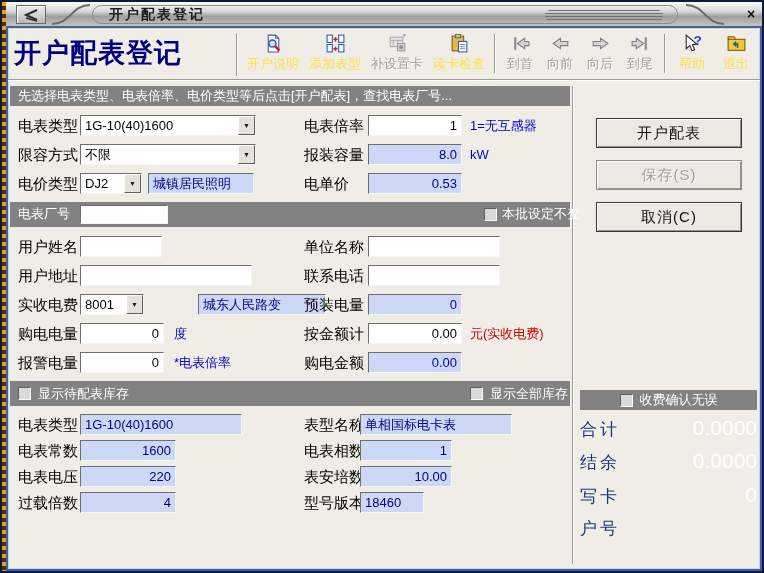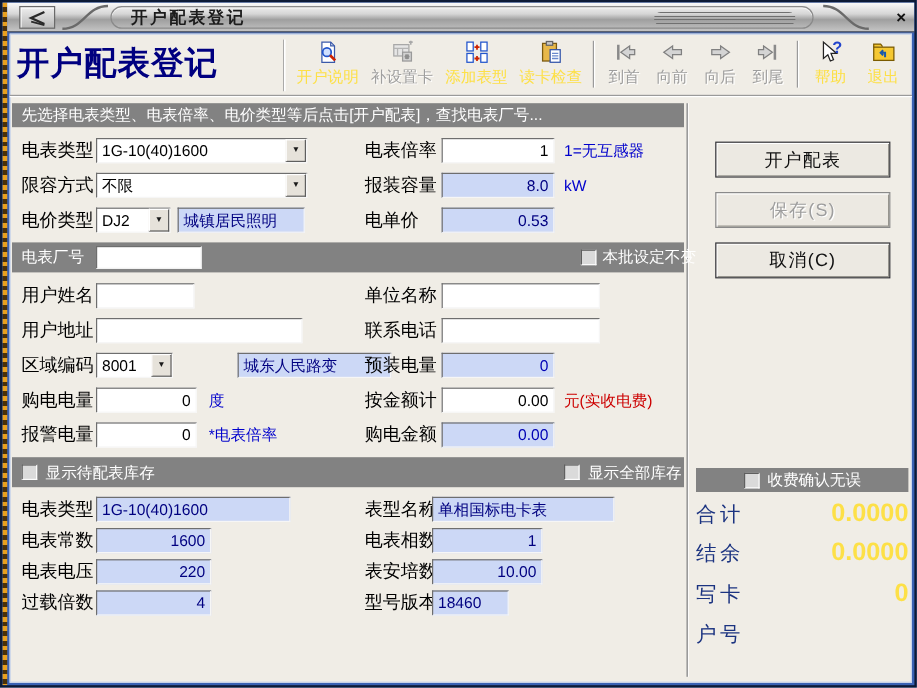--- a/index.html
+++ b/index.html
@@ -60,21 +60,21 @@
   .hint-r { font-size:13px; color:#cc0000; height:21px; line-height:21px; white-space:nowrap; }
   .cb { width:13px; height:13px; background:#dadada; border:1px solid; border-color:#5f5f5f #fbfbfb #fbfbfb #5f5f5f; }
   
   .btn { width:146px; height:30px; background:#ece9e2; border:1px solid #35353a;
     box-shadow:inset 1px 1px 0 #ffffff, inset -1px -1px 0 #97958e; font-size:15px; color:#101010;
     display:flex; align-items:center; justify-content:center; letter-spacing:1px; }
   .btn.disabled { color:#9e9e9e; text-shadow:1px 1px 0 #ffffff; border-color:#8a8a8a; }
   .confirm-bar { left:578px; top:388px; width:177px; height:20px; display:flex; align-items:center; justify-content:center; gap:7px; }
   .trow { left:578px; width:177px; height:32px; display:flex; align-items:baseline; justify-content:space-between; }
   .trow .tl { font-size:17px; color:#1b3380; letter-spacing:3px; }
-  .trow .tv { font-size:21px; font-weight:bold; color:#fde047; }
+  .trow .tv { font-size:21px; font-weight:normal; color:#ffffff; }
 </style>
 </head>
 <body>
 
 <div class="window">
   <div class="abs edge-dash"></div>
 
   <div class="abs titlebar">
     <div class="abs app-icon">
       <svg width="20" height="14" viewBox="0 0 20 14">
@@ -103,45 +103,45 @@
       <span class="ticon">
         <svg width="21" height="21" viewBox="0 0 20 20">
           <path d="M5 2 h7 l3 3 v13 H5 z" fill="#ffffff" stroke="#3a5aaa"></path>
           <path d="M12 2 v3 h3" fill="none" stroke="#3a5aaa"></path>
           <circle cx="9" cy="10" r="3.4" fill="#cfe0ff" stroke="#2255cc" stroke-width="1.4"></circle>
           <path d="M11.5 12.5 L15.5 16.5" stroke="#cc2200" stroke-width="2.2"></path>
         </svg>
       </span>
       <span class="tlabel">开户说明</span>
     </div>
-    <div class="tbtn w62 disabled">
-      <span class="ticon">
-        <svg width="21" height="21" viewBox="0 0 20 20">
-          <rect x="3" y="4" width="12" height="9" fill="#e6e6e6" stroke="#a8a8a8"></rect>
-          <path d="M3 7 h12 M6 7 v6 M10 7 v6" stroke="#b4b4b4"></path>
-          <rect x="10" y="10" width="7" height="7" fill="#d2d2d2" stroke="#9a9a9a"></rect>
-          <path d="M13.5 11.5 v4 M11.5 13.5 h4 M12 12 l3 3 M15 12 l-3 3" stroke="#8e8e8e"></path>
-          <path d="M15 2 h3 M16.5 1 v3" stroke="#a8a8a8" stroke-width="1.2"></path>
-        </svg>
-      </span>
-      <span class="tlabel">补设置卡</span>
-    </div>
     <div class="tbtn w62">
       <span class="ticon">
         <svg width="21" height="21" viewBox="0 0 20 20">
           <rect x="2" y="2" width="5" height="7" fill="#ffffff" stroke="#2255cc"></rect>
           <rect x="13" y="2" width="5" height="7" fill="#ffffff" stroke="#2255cc"></rect>
           <path d="M10 4 v4 M8 6 h4" stroke="#cc2200" stroke-width="1.4"></path>
           <rect x="2" y="11" width="5" height="7" fill="#ffffff" stroke="#2255cc"></rect>
           <rect x="13" y="11" width="5" height="7" fill="#ffffff" stroke="#2255cc"></rect>
           <path d="M10 13 v4 M8 15 h4" stroke="#cc2200" stroke-width="1.4"></path>
         </svg>
       </span>
       <span class="tlabel">添加表型</span>
     </div>
+    <div class="tbtn w62 disabled">
+      <span class="ticon">
+        <svg width="21" height="21" viewBox="0 0 20 20">
+          <rect x="3" y="4" width="12" height="9" fill="#e6e6e6" stroke="#a8a8a8"></rect>
+          <path d="M3 7 h12 M6 7 v6 M10 7 v6" stroke="#b4b4b4"></path>
+          <rect x="10" y="10" width="7" height="7" fill="#d2d2d2" stroke="#9a9a9a"></rect>
+          <path d="M13.5 11.5 v4 M11.5 13.5 h4 M12 12 l3 3 M15 12 l-3 3" stroke="#8e8e8e"></path>
+          <path d="M15 2 h3 M16.5 1 v3" stroke="#a8a8a8" stroke-width="1.2"></path>
+        </svg>
+      </span>
+      <span class="tlabel">补设置卡</span>
+    </div>
     <div class="tbtn w62">
       <span class="ticon">
         <svg width="21" height="21" viewBox="0 0 20 20">
           <rect x="3" y="3" width="11" height="14" fill="#e8b84a" stroke="#7a5a10"></rect>
           <rect x="6" y="1.5" width="5" height="3" fill="#c8c8c8" stroke="#666666"></rect>
           <rect x="9" y="8" width="8" height="10" fill="#ffffff" stroke="#3355aa"></rect>
           <path d="M10.5 11 h5 M10.5 13 h5 M10.5 15 h5" stroke="#6a88cc"></path>
         </svg>
       </span>
       <span class="tlabel">读卡检查</span>
@@ -256,21 +256,21 @@
 
   <span class="abs lbl" style="left:16px;top:263px;">用户地址</span>
   <div class="abs fldwrap" style="left:78px;top:263px;width:172px;">
     <input class="fld" value="" style="">
   </div>
   <span class="abs lbl" style="left:302px;top:263px;">联系电话</span>
   <div class="abs fldwrap" style="left:366px;top:263px;width:132px;">
     <input class="fld" value="" style="">
   </div>
 
-  <span class="abs lbl" style="left:16px;top:292px;">区域编码</span>
+  <span class="abs lbl" style="left:16px;top:292px;">实收电费</span>
   <div class="abs dd" style="left:78px;top:292px;width:64px;">
     <span class="dval">8001</span>
     <span class="darr">▼</span>
   </div>
   <div class="abs fld ro" style="left:148px;top:292px;width:128px;margin-left:48px;">城东人民路变</div>
   <span class="abs lbl" style="left:302px;top:292px;">预装电量</span>
   <div class="abs fld ro bluev num" style="left:366px;top:292px;width:94px;">0</div>
 
   <span class="abs lbl" style="left:16px;top:321px;">购电电量</span>
   <div class="abs fldwrap" style="left:78px;top:321px;width:84px;">

